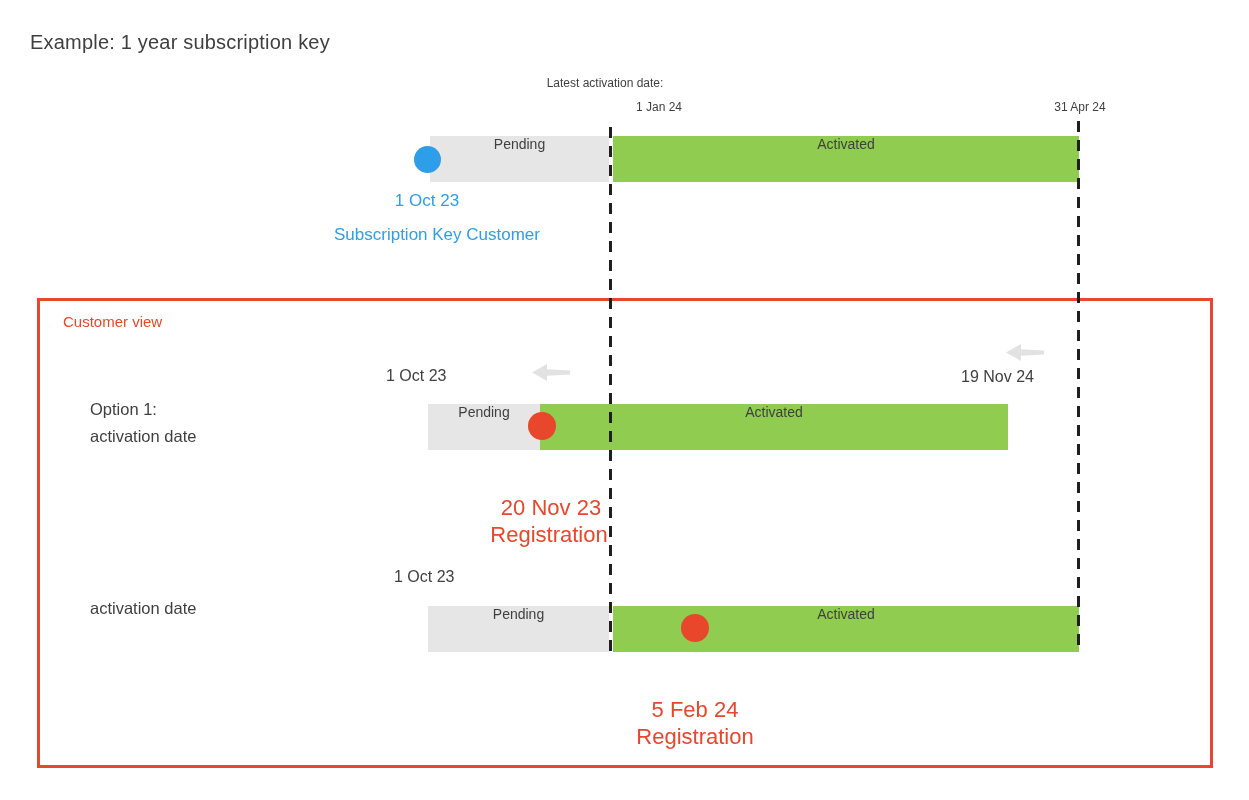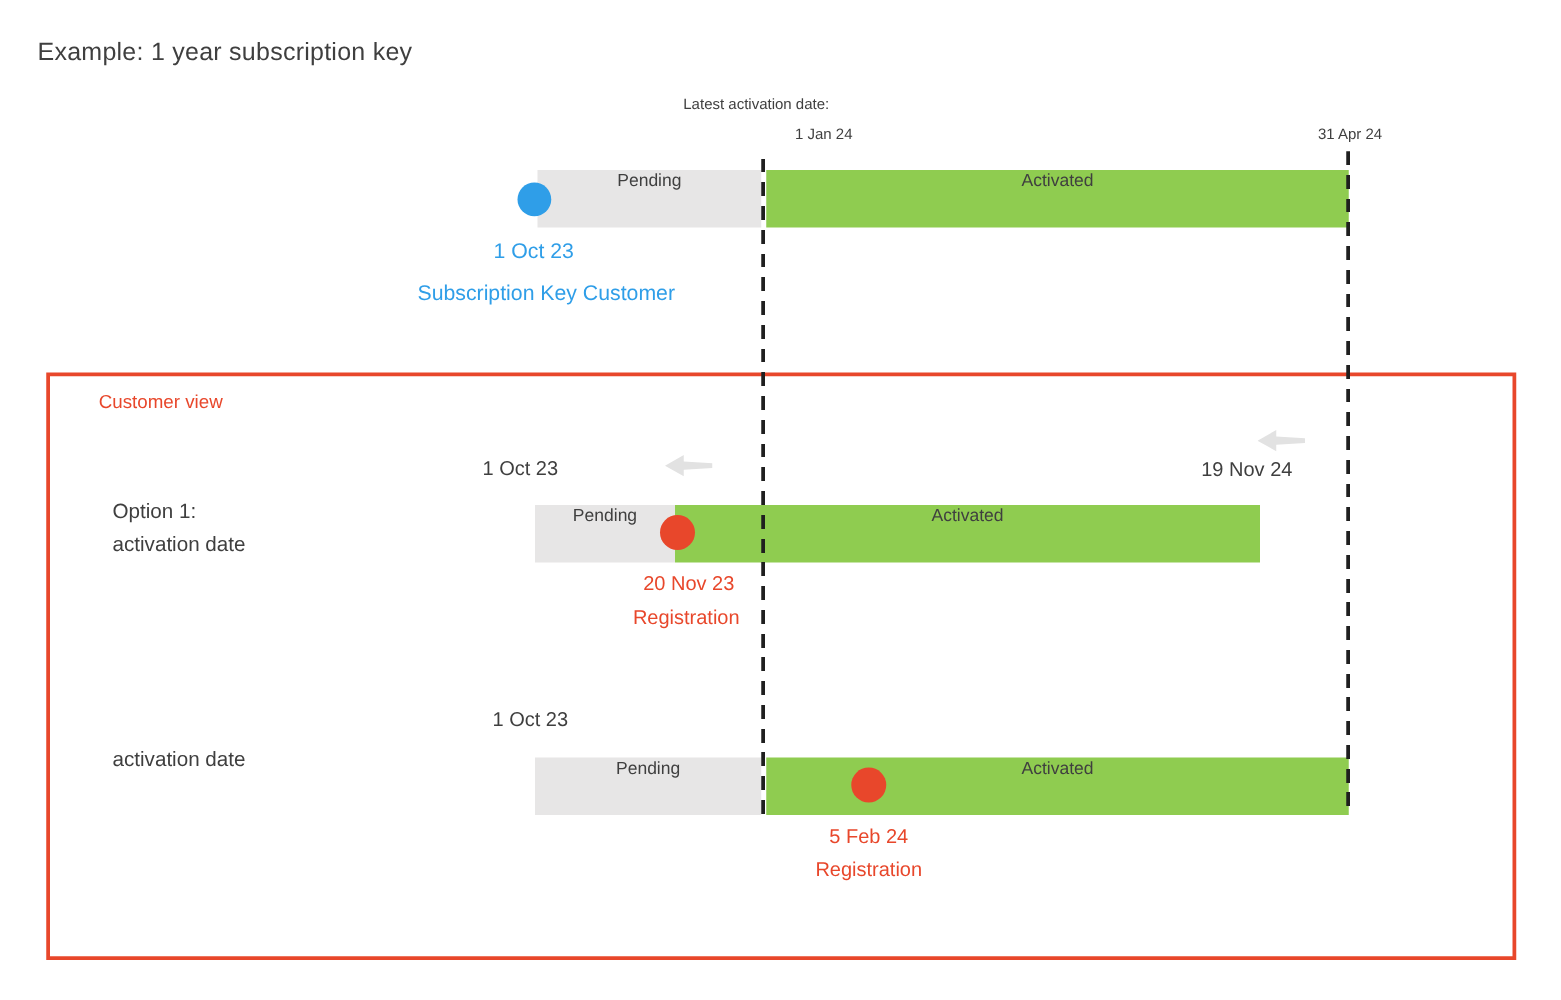--- a/index.html
+++ b/index.html
@@ -33,36 +33,36 @@
   .t-activated{left:613px;top:136px;width:466px;}
 
   .dot{position:absolute;border-radius:50%;z-index:6;}
   .dot-blue{left:414px;top:146px;width:27px;height:27px;background:var(--blue);}
   .blue-text{position:absolute;color:var(--blue);font-size:17px;white-space:nowrap;transform:translateX(-50%);}
   .creation-date{left:427px;top:191px;}
   .creation-label{left:437px;top:225px;}
 
   
   .cv-box{position:absolute;left:37px;top:298px;width:1176px;height:470px;border:3px solid var(--red);}
-  .cv-title{position:absolute;left:79px;top:313px;color:var(--red);font-size:15px;}
+  .cv-title{position:absolute;left:63px;top:313px;color:var(--red);font-size:15px;}
 
   .option-label{position:absolute;left:90px;font-size:16.5px;line-height:27px;color:var(--text-dark);}
   .opt1-label{top:396px;}
   .opt2-label{top:595px;}
 
   .date-label{position:absolute;font-size:16px;color:var(--text-dark);white-space:nowrap;}
 
   
   .o1-pending{left:428px;top:404px;width:112px;}
   .o1-activated{left:540px;top:404px;width:468px;}
   .o1-date-start{left:386px;top:367px;}
   .o1-date-end{left:961px;top:368px;}
   .dot-red{width:28px;height:28px;background:var(--red);}
   .o1-dot{left:528px;top:412px;}
-  .red-text{position:absolute;color:var(--red);font-size:16px;white-space:nowrap;transform:translateX(-50%);}
+  .red-text{position:absolute;color:var(--red);font-size:22px;white-space:nowrap;transform:translateX(-50%);margin-top:36px;}
   .o1-reg-date{left:551px;top:459px;}
   .o1-reg-label{left:549px;top:486px;}
 
   
   .o2-pending{left:428px;top:606px;width:181px;}
   .o2-activated{left:613px;top:606px;width:466px;}
   .o2-date-start{left:394px;top:568px;}
   .o2-dot{left:681px;top:614px;}
   .o2-reg-date{left:695px;top:661px;}
   .o2-reg-label{left:695px;top:688px;}

